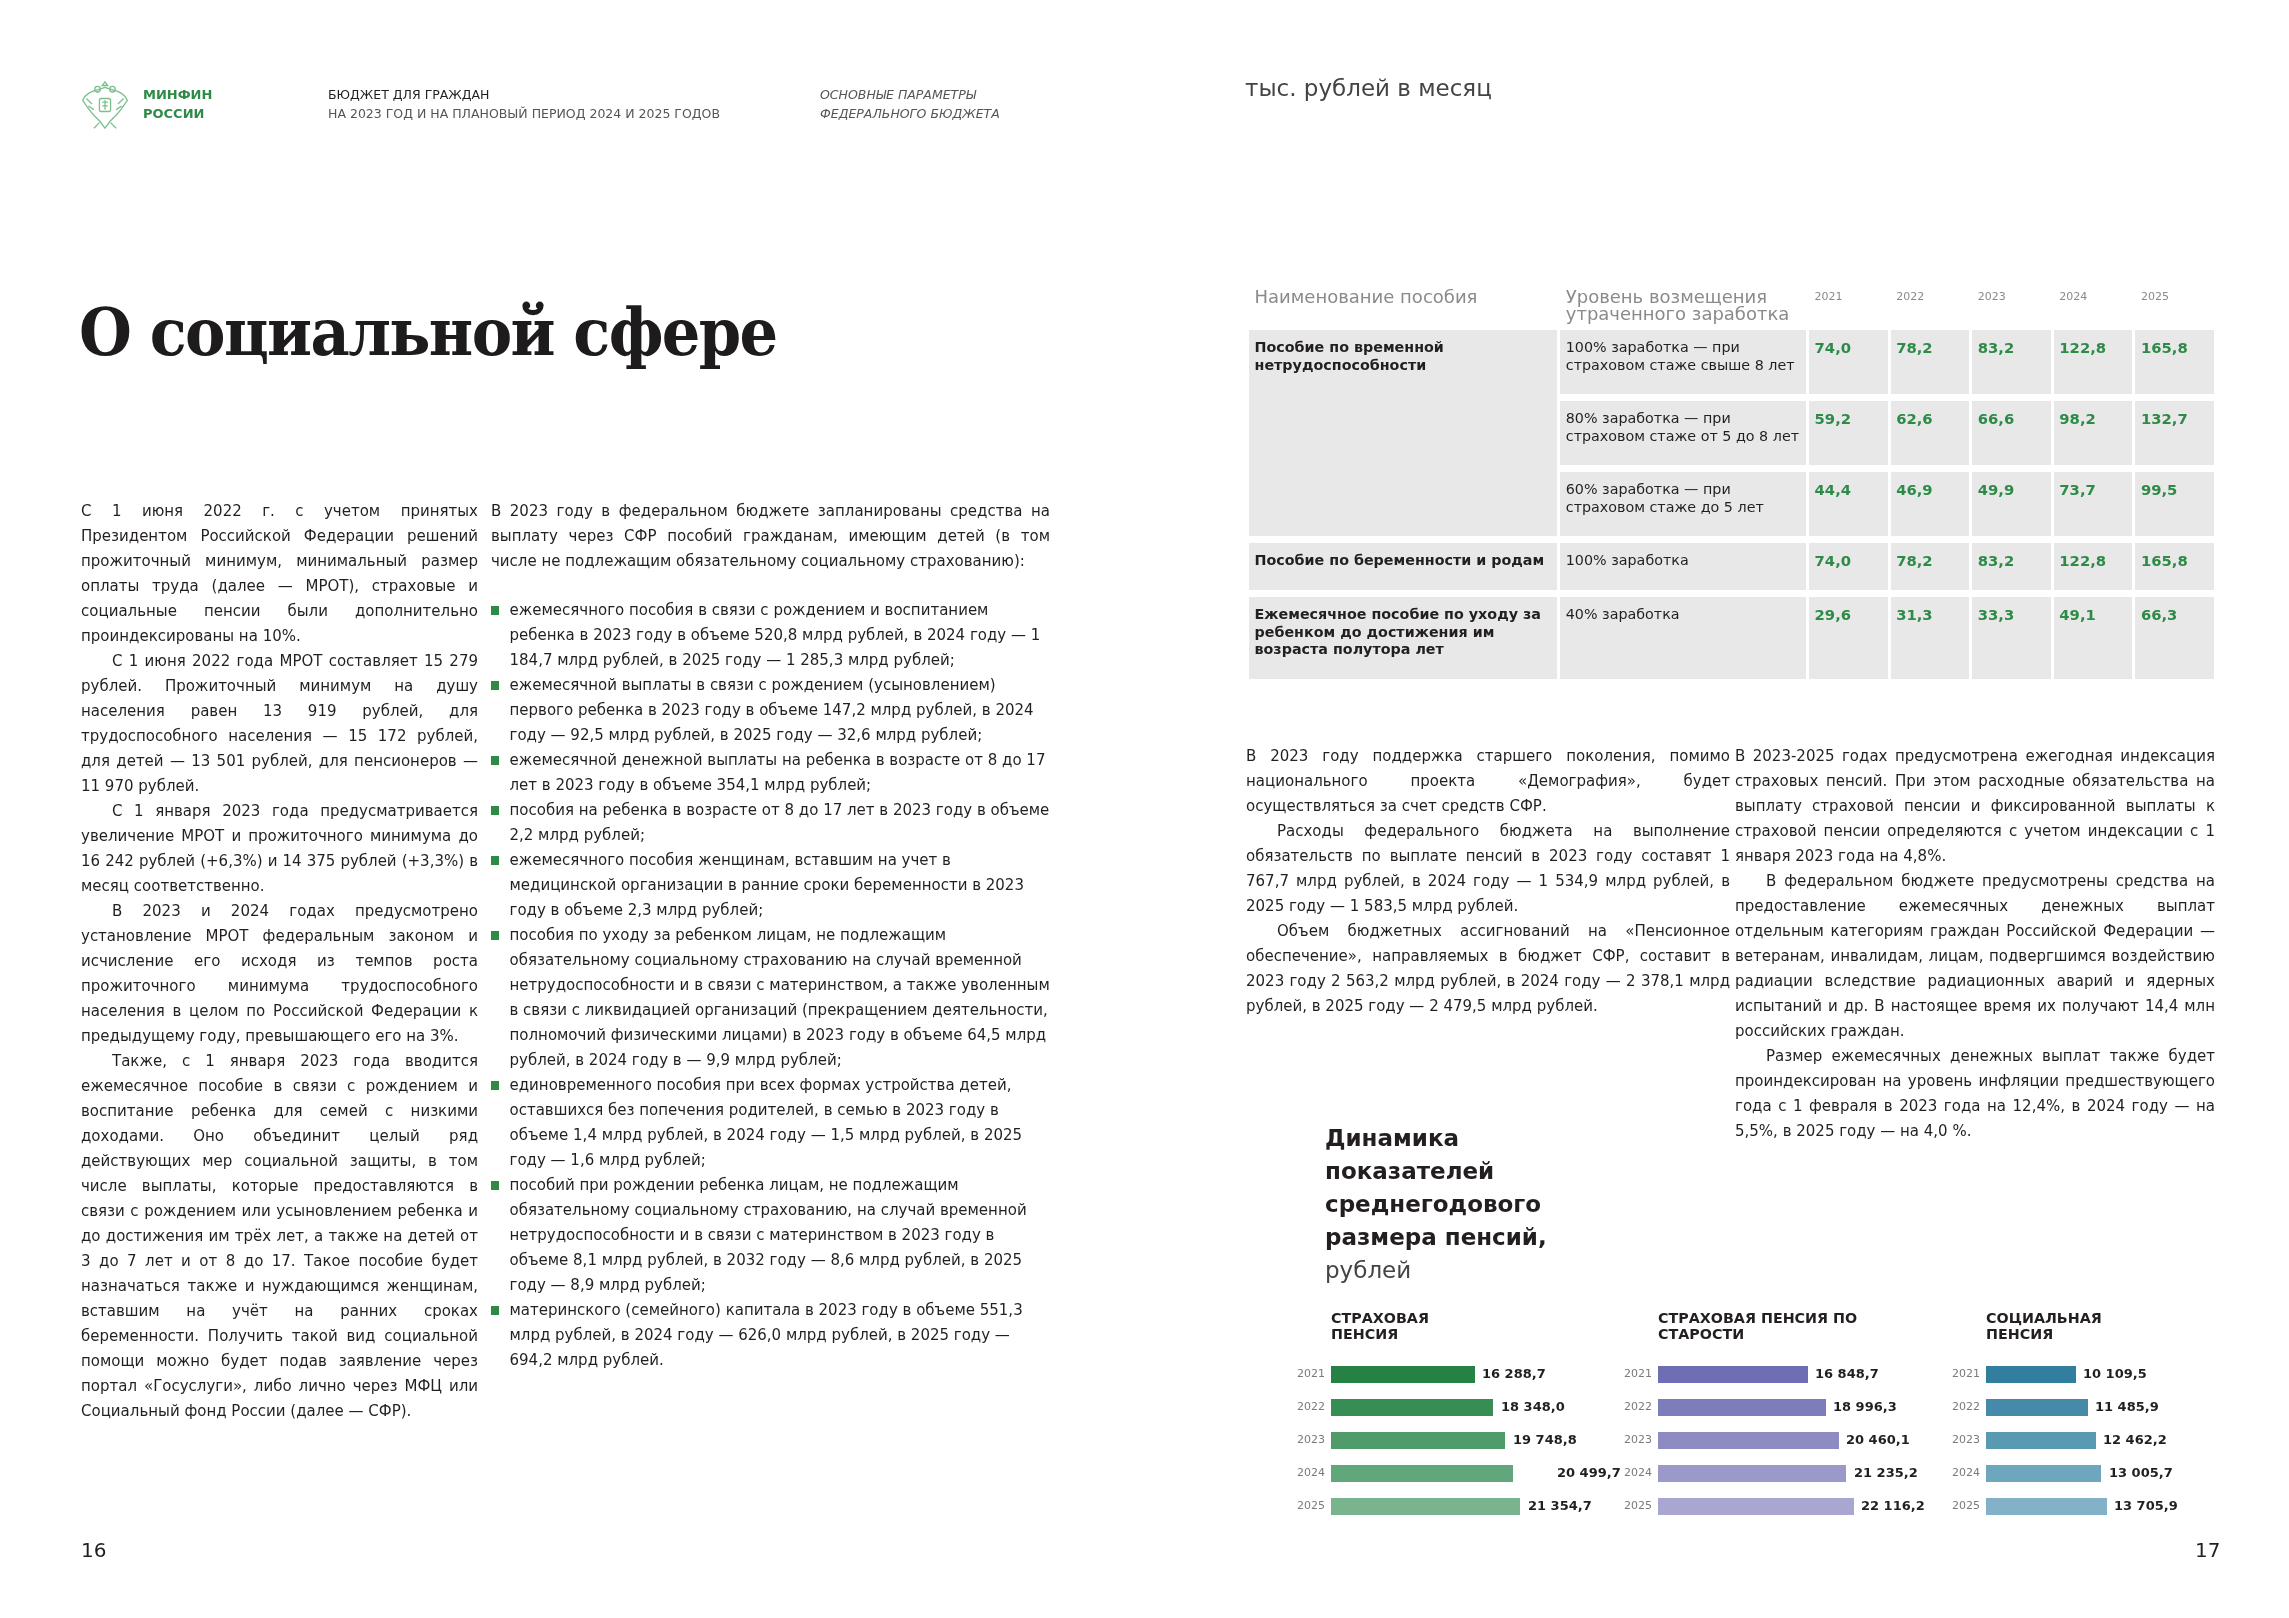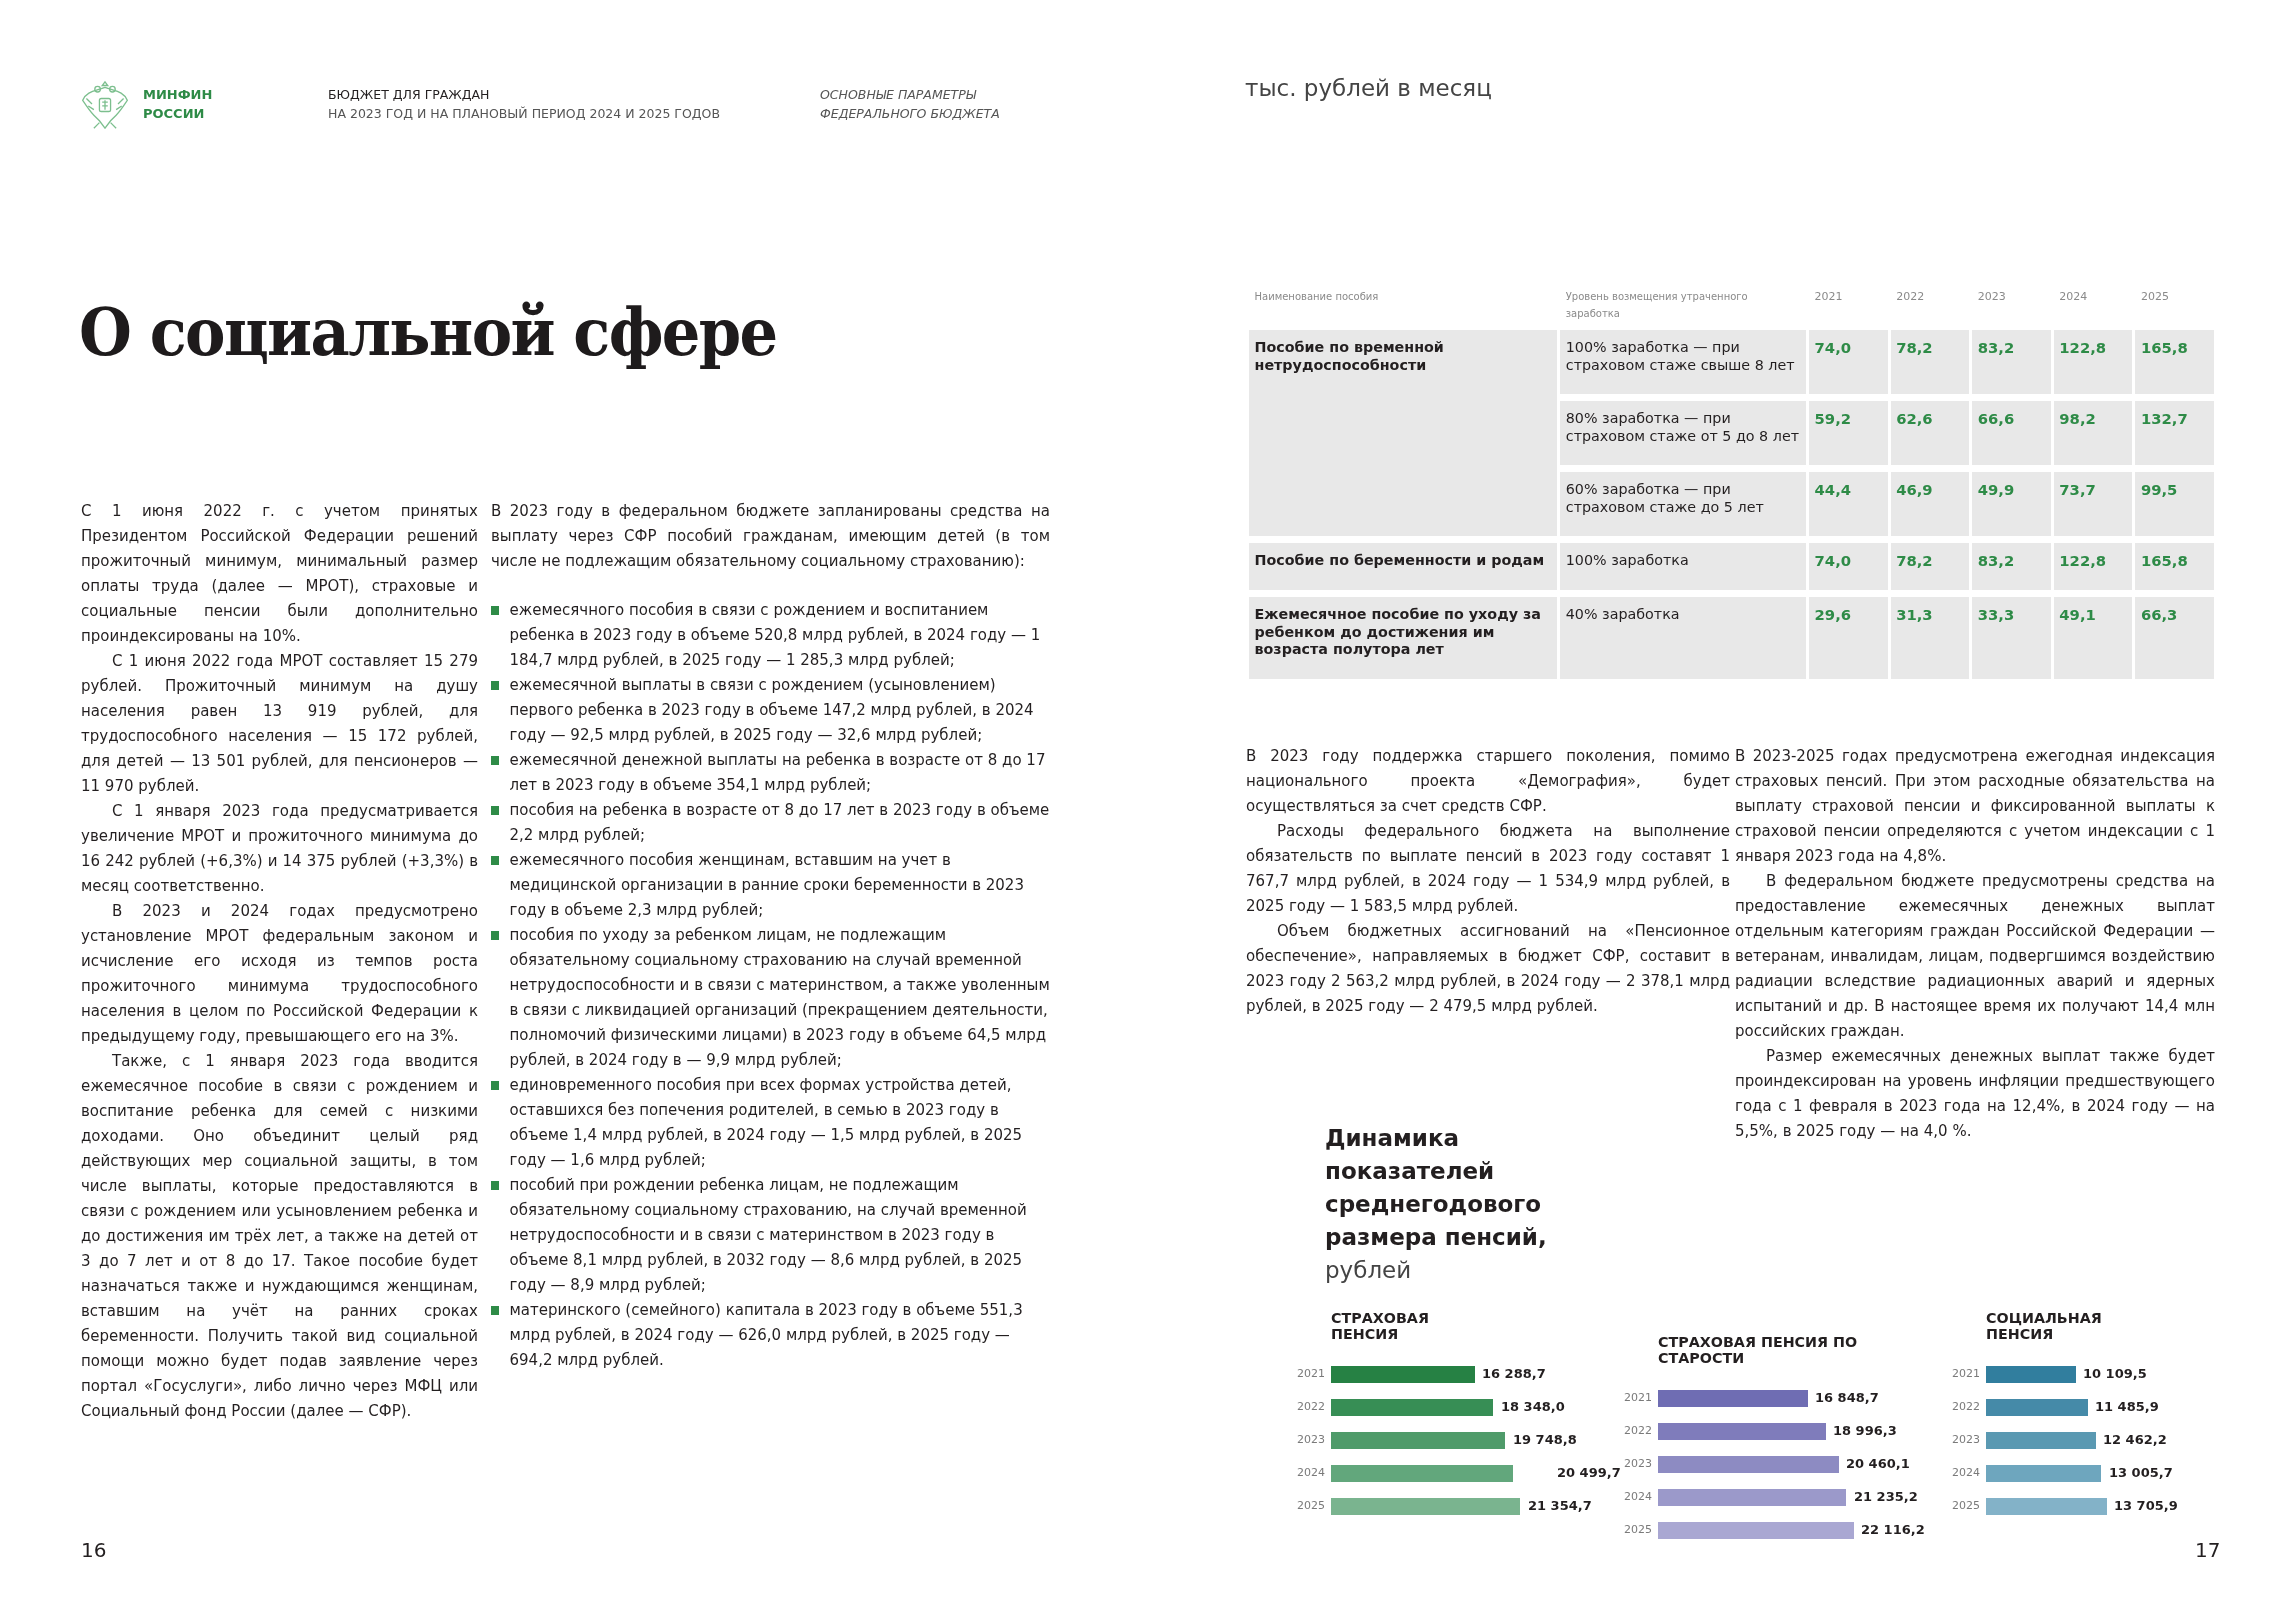--- a/index.html
+++ b/index.html
@@ -26,21 +26,21 @@
   .col-mid ul { list-style: none; margin-top: 24px; }
   .col-mid li { position: relative; padding-left: 18.5px; }
   .bullet { position: absolute; left: 0; top: 8.3px; width: 8.3px; height: 8.3px; background: #2e8b47; display: inline-block; }
 
   
   .r-heading { position: absolute; left: 1245px; top: 72px; width: 720px; font-size: 23px; line-height: 33px; font-weight: bold; color: #231f20; }
   .r-heading .unit { font-weight: normal; color: #444; display: block; }
 
   
   .tbl { position: absolute; left: 1246px; top: 284px; width: 971px; border-collapse: separate; border-spacing: 3.7px 0; }
-  .tbl th { font-weight: normal; color: #8a8a8a; text-align: left; vertical-align: top; font-size: 10px; line-height: 17.5px; padding: 3.7px 5.5px 7.4px 5.5px; }
+  .tbl th { font-weight: normal; color: #8a8a8a; text-align: left; vertical-align: top; font-size: 18px; line-height: 17.5px; padding: 3.7px 5.5px 7.4px 5.5px; }
   .tbl th.yr { font-size: 11px; }
   .tbl td { background: #e8e8e8; vertical-align: top; padding: 9.2px 5.5px 7.4px 5.5px; font-size: 14.3px; line-height: 17.5px; border-bottom: 7.4px solid #ffffff; }
   .tbl td.name { font-weight: bold; }
   .tbl td.val { color: #2e8b47; font-weight: bold; font-size: 14.8px; }
   .c1 { width: 306px; } .c2 { width: 244px; } .cv { width: 78px; }
 
   
   .col-r1 { left: 1246px; top: 744px; width: 484px; }
   .col-r2 { left: 1735px; top: 744px; width: 480px; }
 
@@ -215,21 +215,21 @@
         <div class="bar" style="width: 182px; background: rgb(98, 167, 124);"></div>
         <span class="bar-val" style="left: 201px; margin-left: 25px;">20 499,7</span>
       </div>
       <div class="bar-row">
         <span class="bar-year">2025</span>
         <div class="bar" style="width: 189px; background: rgb(122, 180, 143);"></div>
         <span class="bar-val" style="left: 197px;">21 354,7</span>
       </div>
     </div>
     <div class="chart-group" style="left: 1658px;">
-      <div class="glabel" style="width: 203px; margin-top: 24px;">СТРАХОВАЯ ПЕНСИЯ ПО СТАРОСТИ</div>
+      <div class="glabel" style="width: 203px;">СТРАХОВАЯ ПЕНСИЯ ПО СТАРОСТИ</div>
       <div class="bar-row">
         <span class="bar-year">2021</span>
         <div class="bar" style="width: 150px; background: rgb(111, 109, 179);"></div>
         <span class="bar-val" style="left: 157px;">16 848,7</span>
       </div>
       <div class="bar-row">
         <span class="bar-year">2022</span>
         <div class="bar" style="width: 168px; background: rgb(127, 124, 187);"></div>
         <span class="bar-val" style="left: 175px;">18 996,3</span>
       </div>

